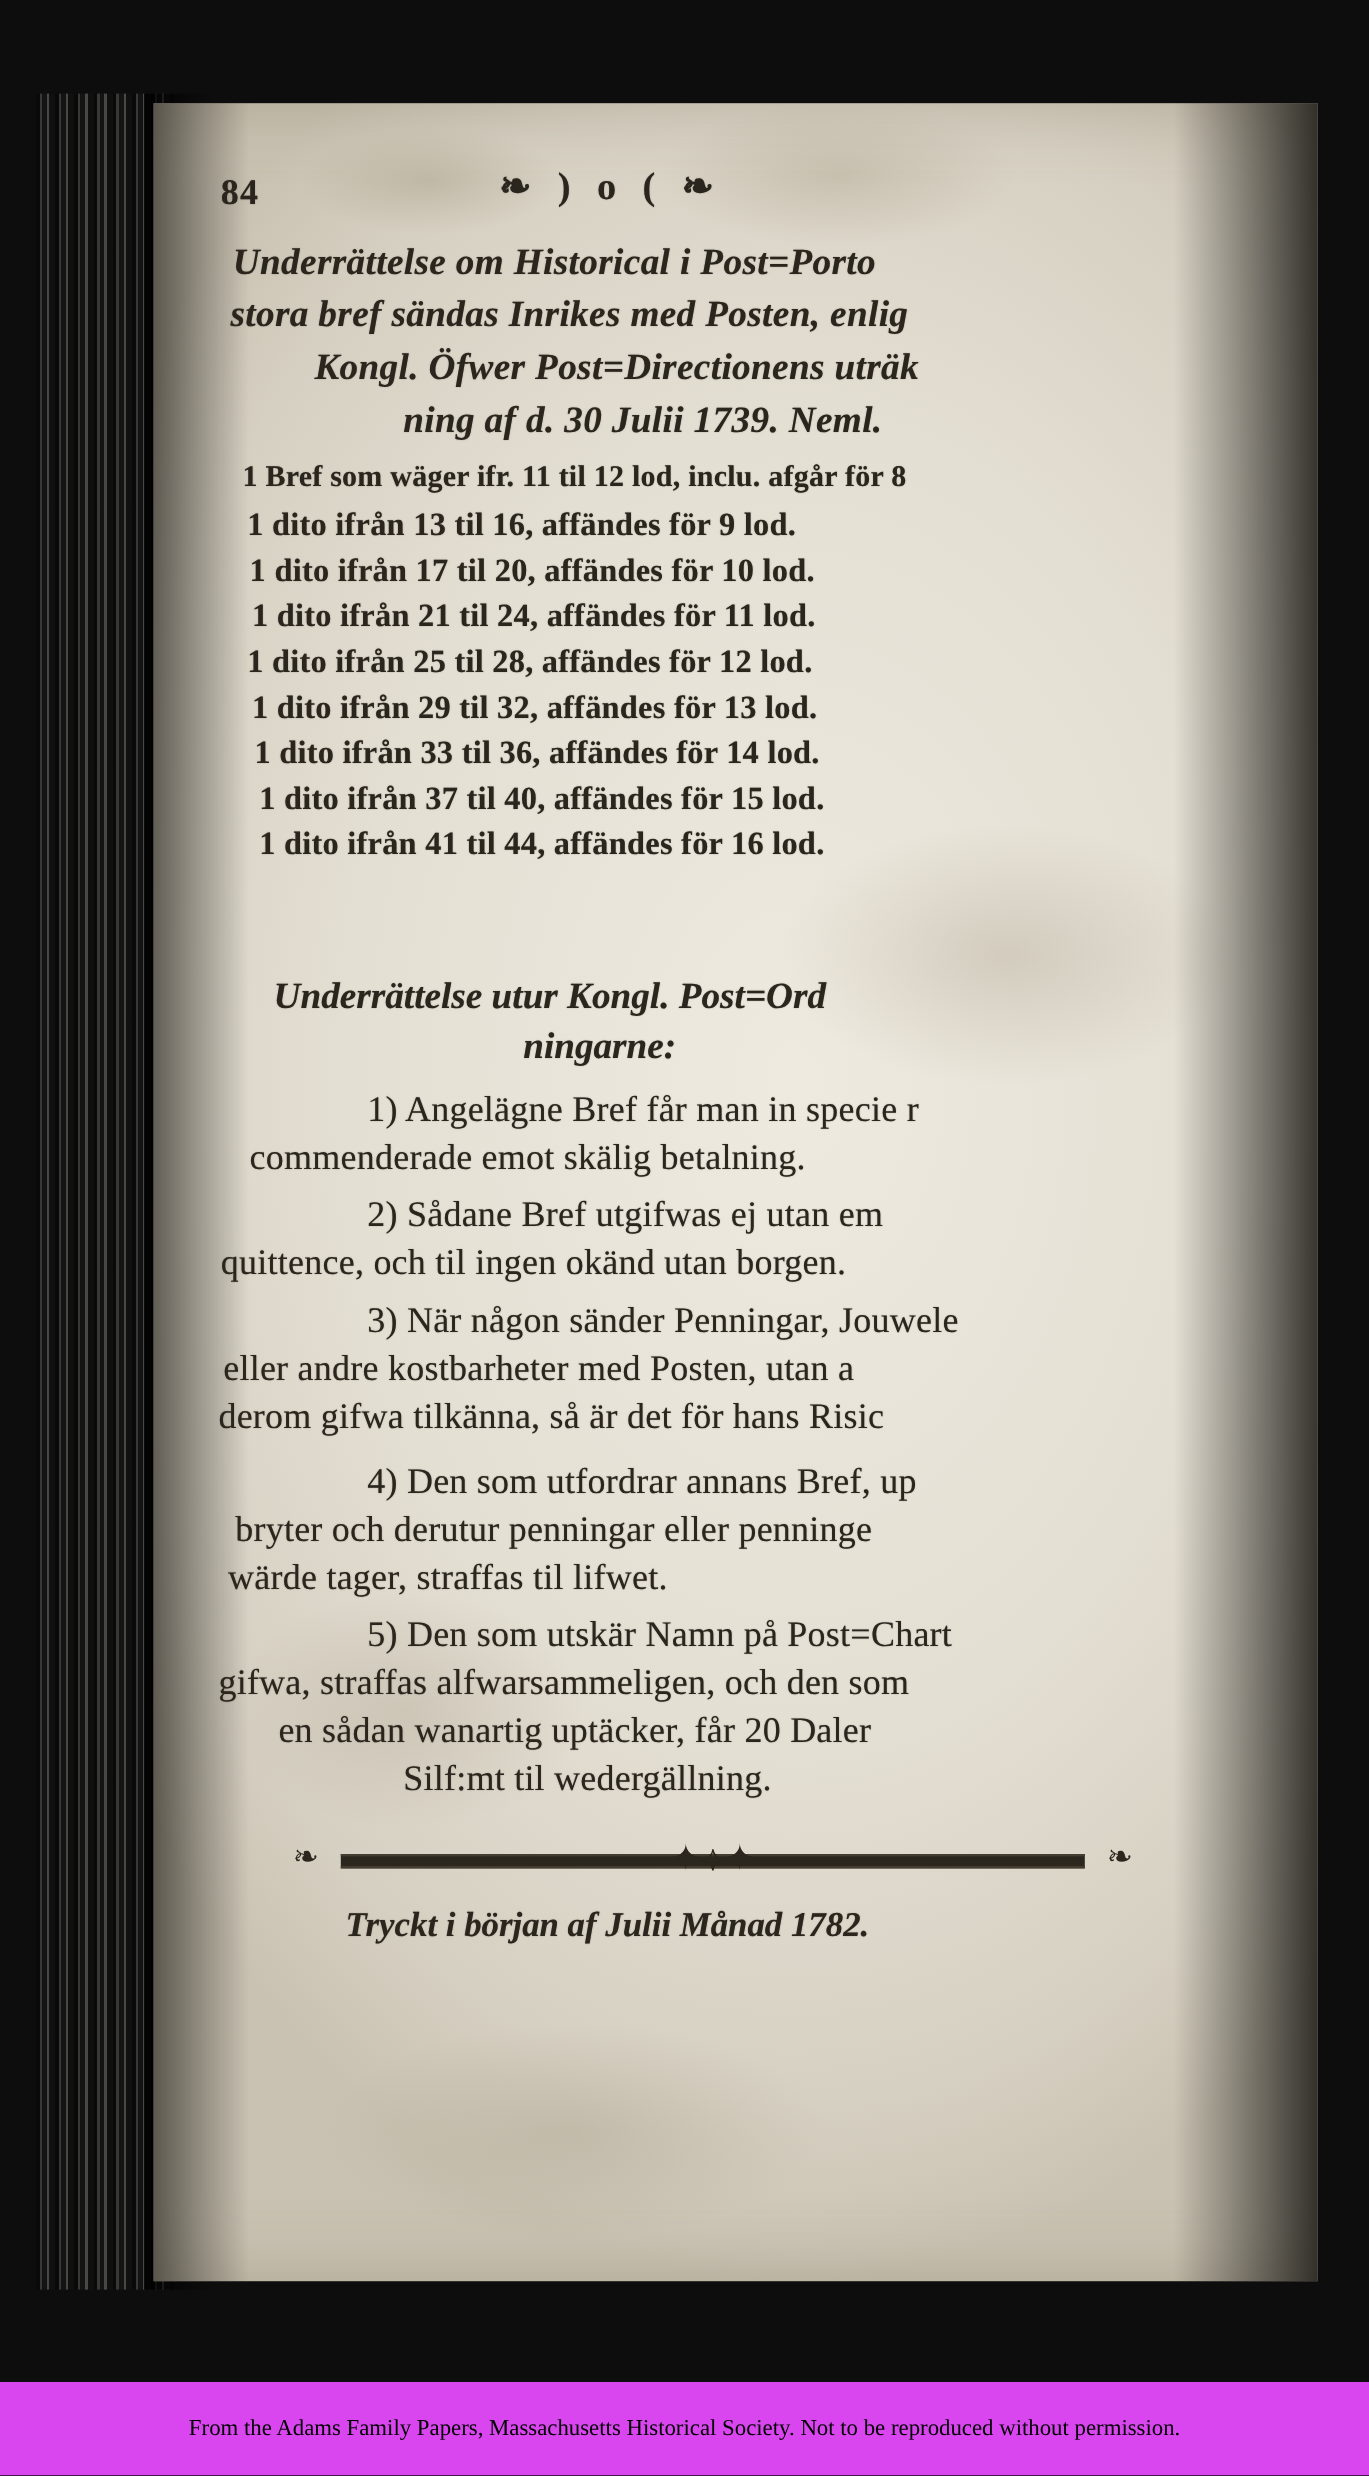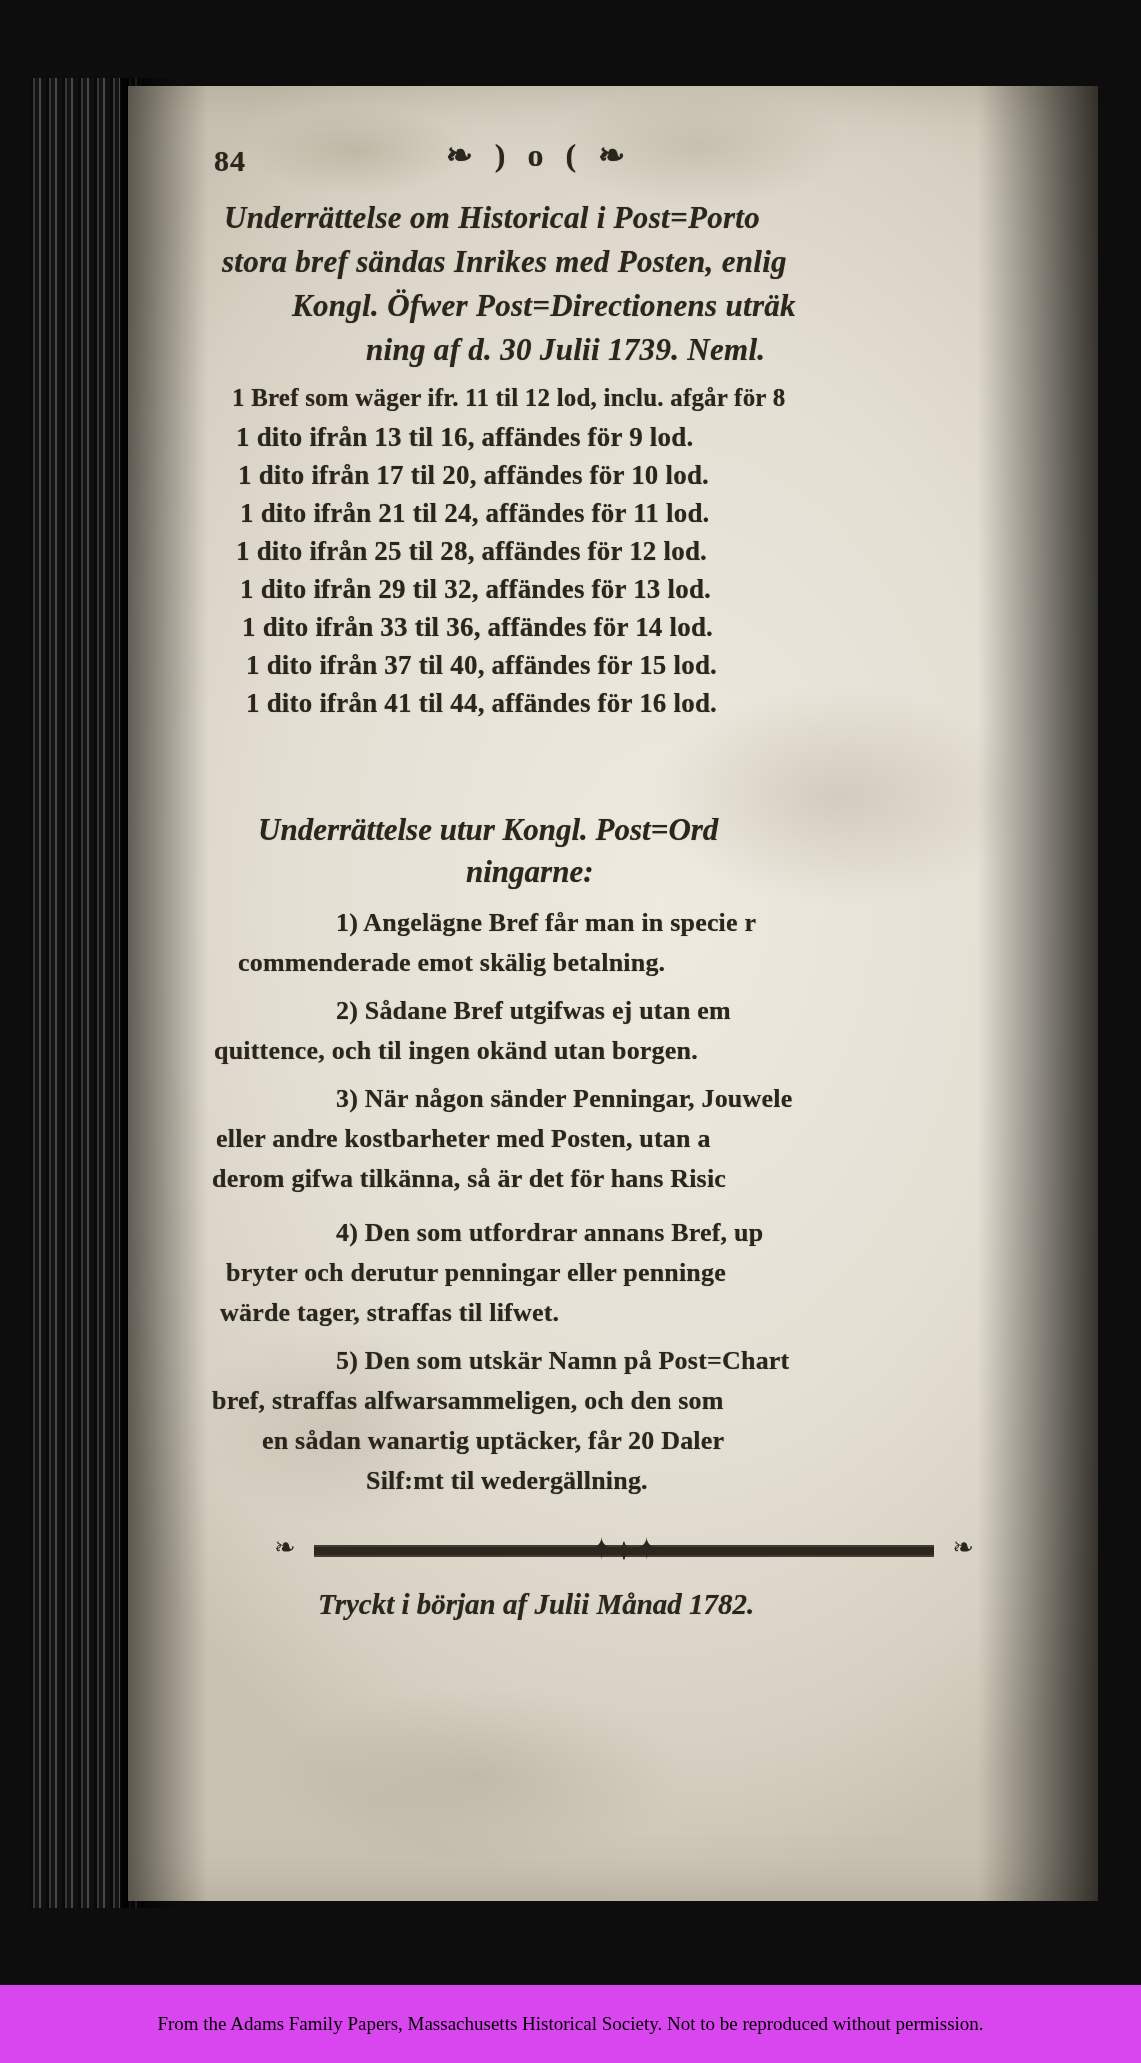--- a/index.html
+++ b/index.html
@@ -85,21 +85,21 @@
   
   .stain {
     position: absolute;
     border-radius: 50%;
     pointer-events: none;
   }
 
   
   .textblock {
     position: absolute;
-    left: 166px;
+    left: 136px;
     top: 96px;
     width: 940px;
     height: 1790px;
     color: #26221b;
     z-index: 3;
     text-align: right;
   }
   .ln {
     position: absolute;
     white-space: nowrap;
@@ -150,22 +150,22 @@
   .r7  { left: 80px; top: 554px; }
   .r8  { left: 80px; top: 592px; }
   .r9  { left: 80px; top: 630px; }
 
   
   .h2a { left: 92px;  top: 716px; font-size: 31px; font-weight: 700; font-style: italic; }
   .h2b { left: 300px; top: 758px; font-size: 31px; font-weight: 700; font-style: italic; }
 
   
   .p {
-    font-size: 26px;
-    font-weight: 700;
+    font-size: 30px;
+    font-weight: 400;
     letter-spacing: .2px;
   }
   .pa1 { left: 170px; top: 812px; }
   .pa2 { left: 54px;  top: 852px; margin-left: 18px; }
   .pb1 { left: 170px; top: 900px; }
   .pb2 { left: 48px;  top: 940px; }
   .pc1 { left: 170px; top: 988px; }
   .pc2 { left: 50px;  top: 1028px; }
   .pd2 { left: 46px;  top: 1068px; }
   .pe1 { left: 170px; top: 1122px; }
@@ -279,21 +279,21 @@
 
     <div class="ln p pc1">3) När någon sänder Penningar, Jouwele</div>
     <div class="ln p pc2">eller andre kostbarheter med Posten, utan a</div>
     <div class="ln p pd2">derom gifwa tilkänna, så är det för hans Risic</div>
 
     <div class="ln p pe1">4) Den som utfordrar annans Bref, up</div>
     <div class="ln p pe2">bryter och derutur penningar eller penninge</div>
     <div class="ln p pe3">wärde tager, straffas til lifwet.</div>
 
     <div class="ln p pf1">5) Den som utskär Namn på Post=Chart</div>
-    <div class="ln p pf2">bref, straffas alfwarsammeligen, och den som</div>
+    <div class="ln p pf2">gifwa, straffas alfwarsammeligen, och den som</div>
     <div class="ln p pf3">en sådan wanartig uptäcker, får 20 Daler</div>
     <div class="ln p pf4">Silf:mt til wedergällning.</div>
 
     <div class="rule">
       <div class="end-l">❧</div>
       <div class="bar"></div>
       <div class="knot">✦⟡✦</div>
       <div class="end-r">❧</div>
     </div>
 

